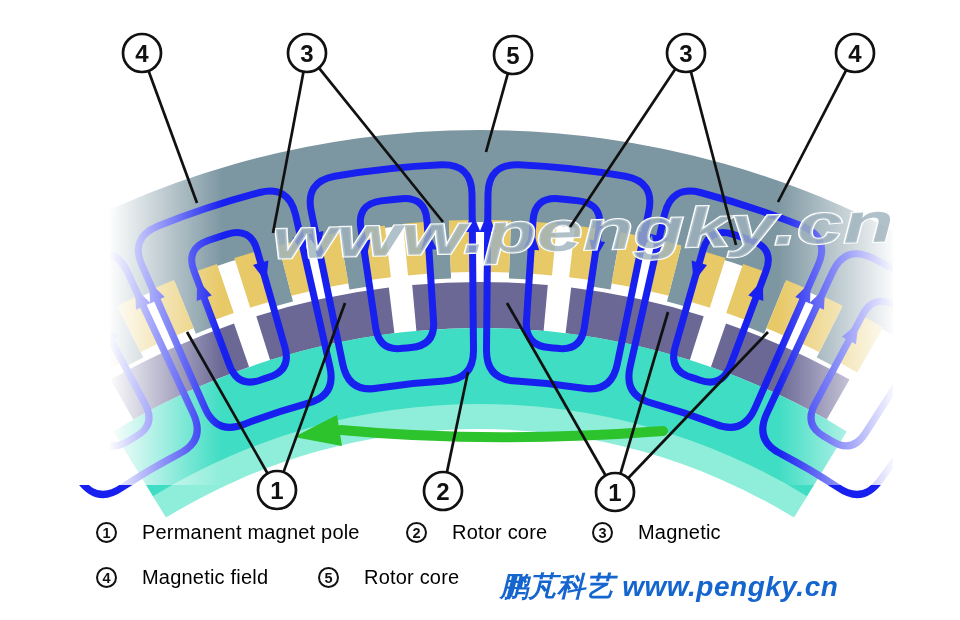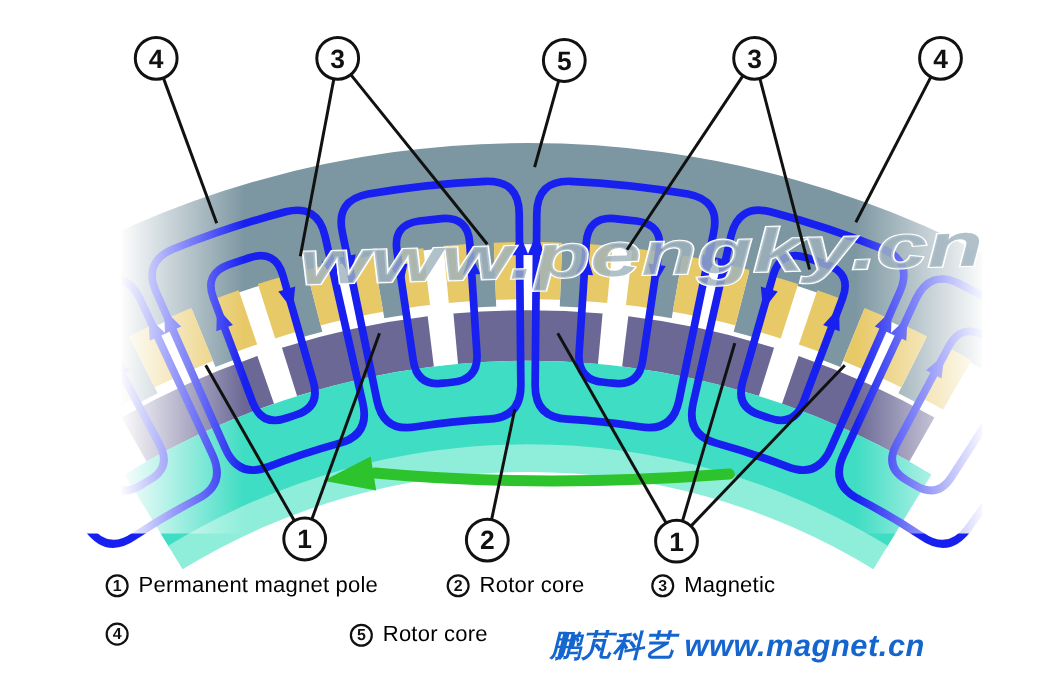--- a/index.html
+++ b/index.html
@@ -3,21 +3,21 @@
 <meta charset="utf-8">
 <style>
   html,body{margin:0;padding:0;background:#fff;}
   #stage{position:relative;width:960px;height:620px;background:#fff;overflow:hidden;
          font-family:"Liberation Sans","DejaVu Sans",sans-serif;}
   #diagram{position:absolute;left:0;top:0;}
   .legend-item{position:absolute;display:flex;align-items:center;gap:9px;white-space:nowrap;}
   .badge{display:inline-flex;align-items:center;justify-content:center;
          width:21px;height:21px;border:2px solid #111;border-radius:50%;
          font-size:14.5px;font-weight:bold;color:#111;box-sizing:border-box;background:#fff;}
-  .lab{font-size:20px;color:#000;letter-spacing:0.2px;}
+  .lab{font-size:20px;color:#000;letter-spacing:0.2px;margin-left:16px;}
   #brand{position:absolute;font-size:28px;font-weight:bold;font-style:italic;
          letter-spacing:0.5px;white-space:nowrap;}
 </style>
 </head>
 <body>
 
 <div id="stage">
   <svg id="diagram" width="960" height="620" viewBox="0 0 960 620">
       <defs>
  <linearGradient id="fadeL" x1="0" y1="0" x2="1" y2="0">
@@ -158,20 +158,21 @@
       <div class="legend-item" style="left: 406px; top: 521px;">
         <span class="badge">2</span>
         <span class="lab">Rotor core</span>
       </div>
       <div class="legend-item" style="left: 592px; top: 521px;">
         <span class="badge">3</span>
         <span class="lab">Magnetic</span>
       </div>
       <div class="legend-item" style="left: 96px; top: 566px;">
         <span class="badge">4</span>
+        <span class="lab">Magnetic field</span>
       </div>
       <div class="legend-item" style="left: 318px; top: 566px;">
         <span class="badge">5</span>
         <span class="lab">Rotor core</span>
       </div>
     </div>
-  <div id="brand" style="left: 500px; top: 568px; color: rgb(21, 101, 207);">鹏芃科艺 www.magnet.cn</div>
+  <div id="brand" style="left: 500px; top: 568px; color: rgb(21, 101, 207);">鹏芃科艺 www.pengky.cn</div>
 </div>
 
 </body></html>

